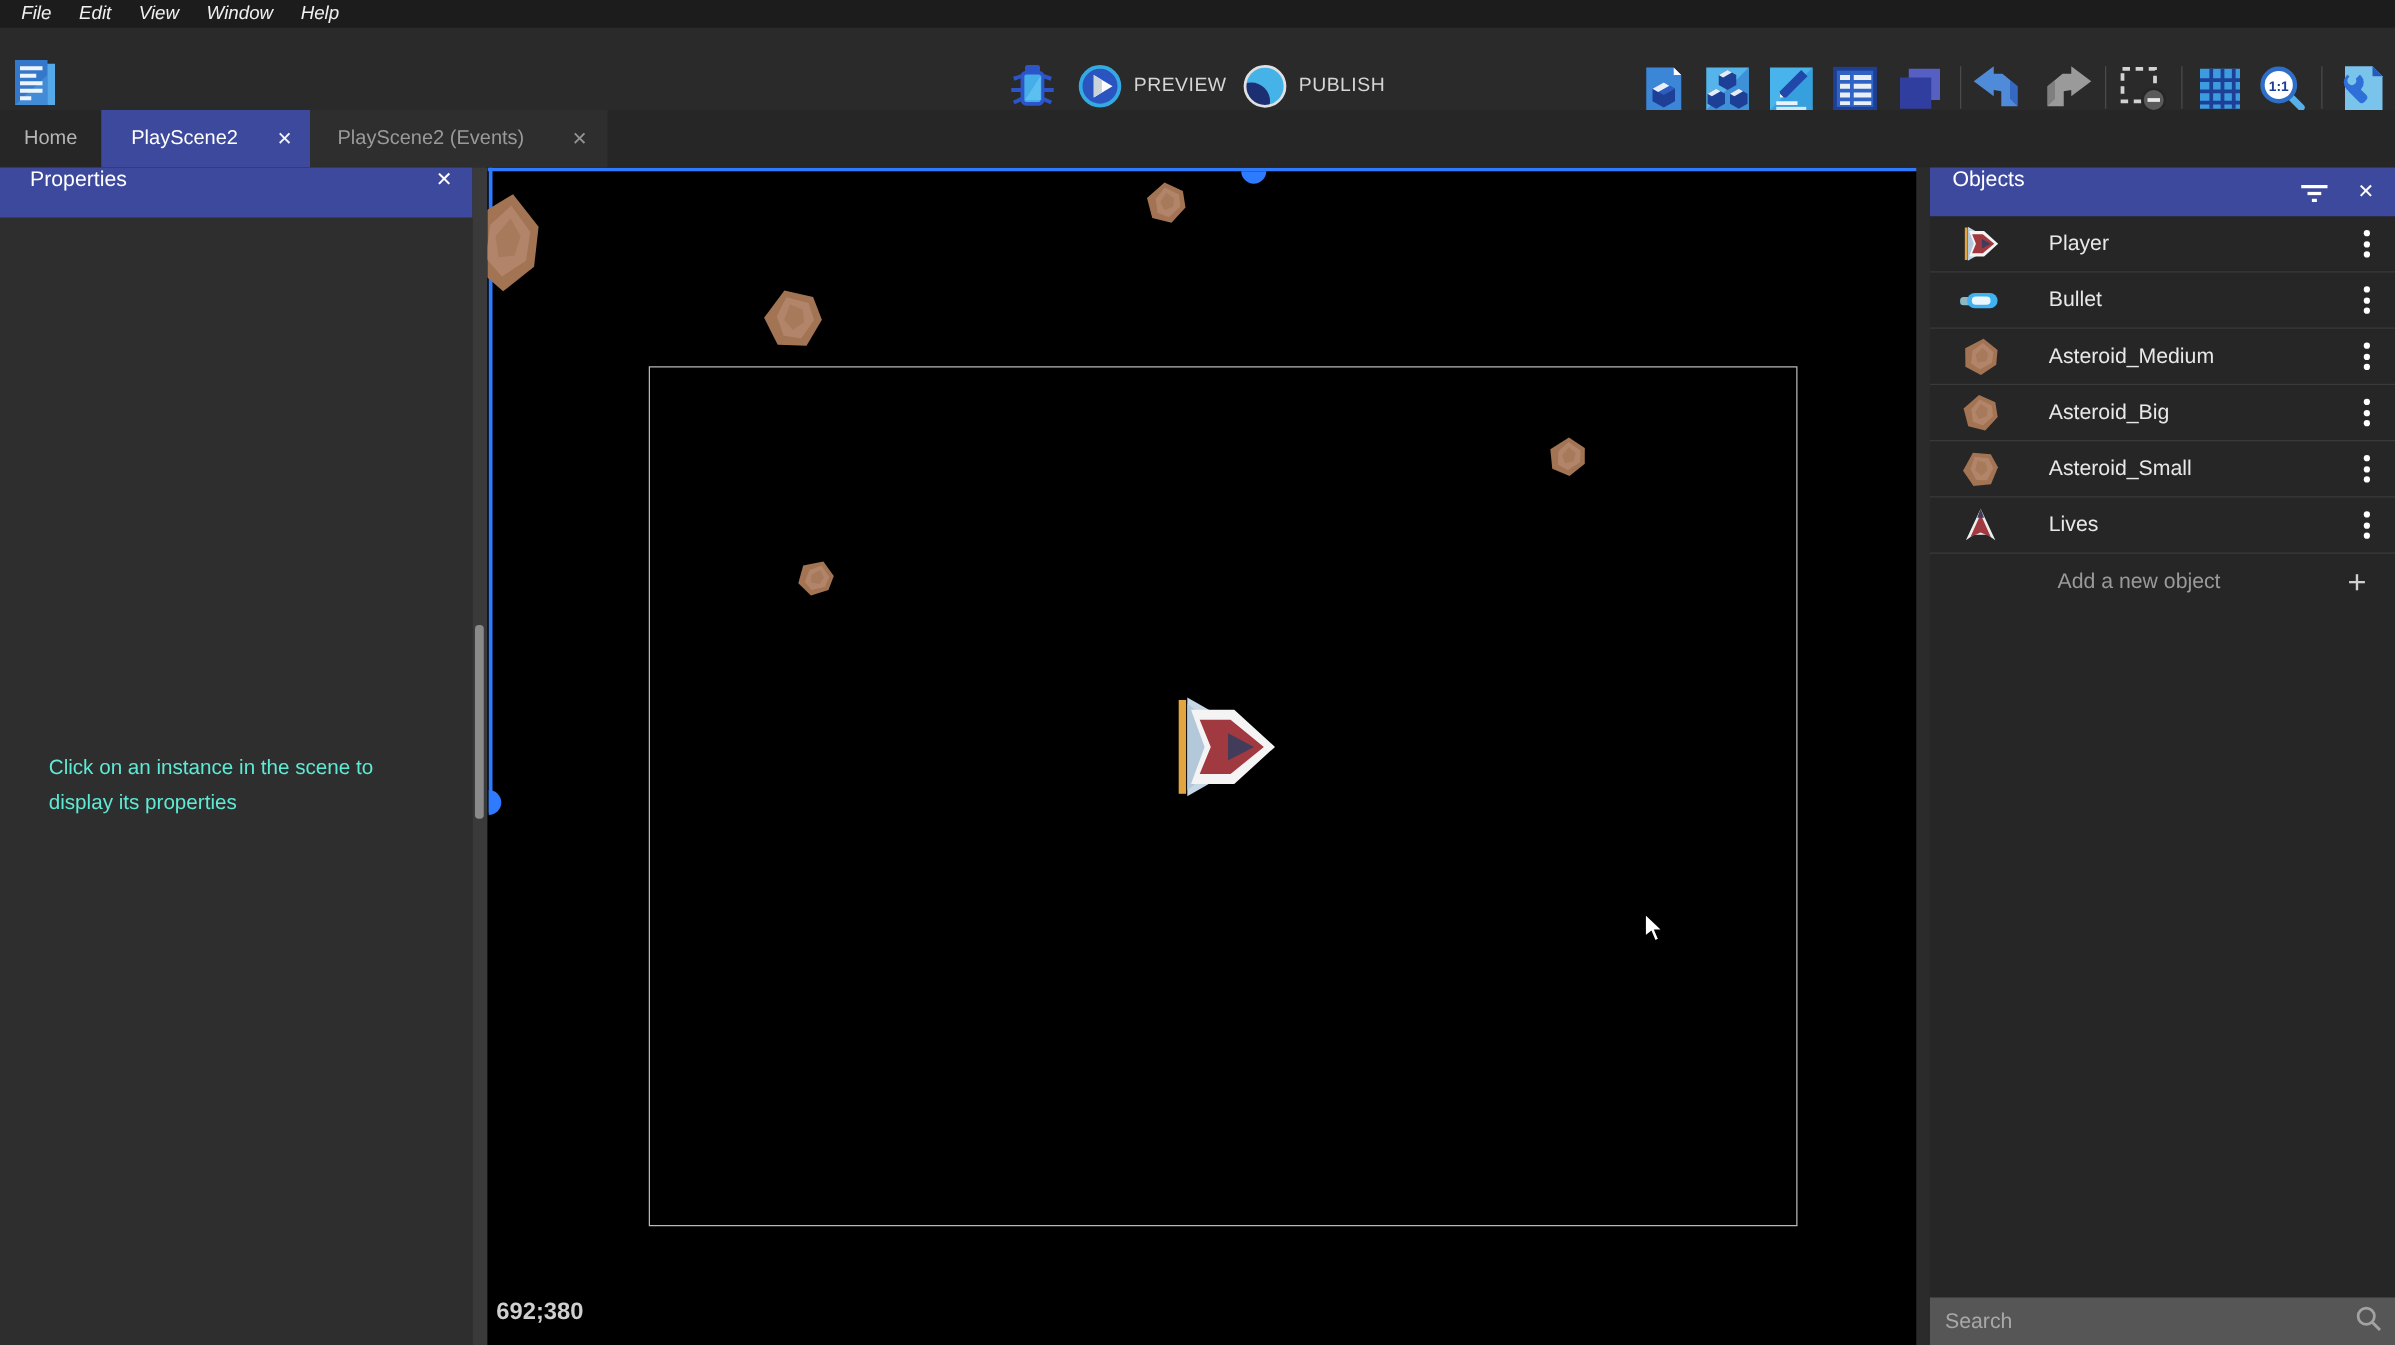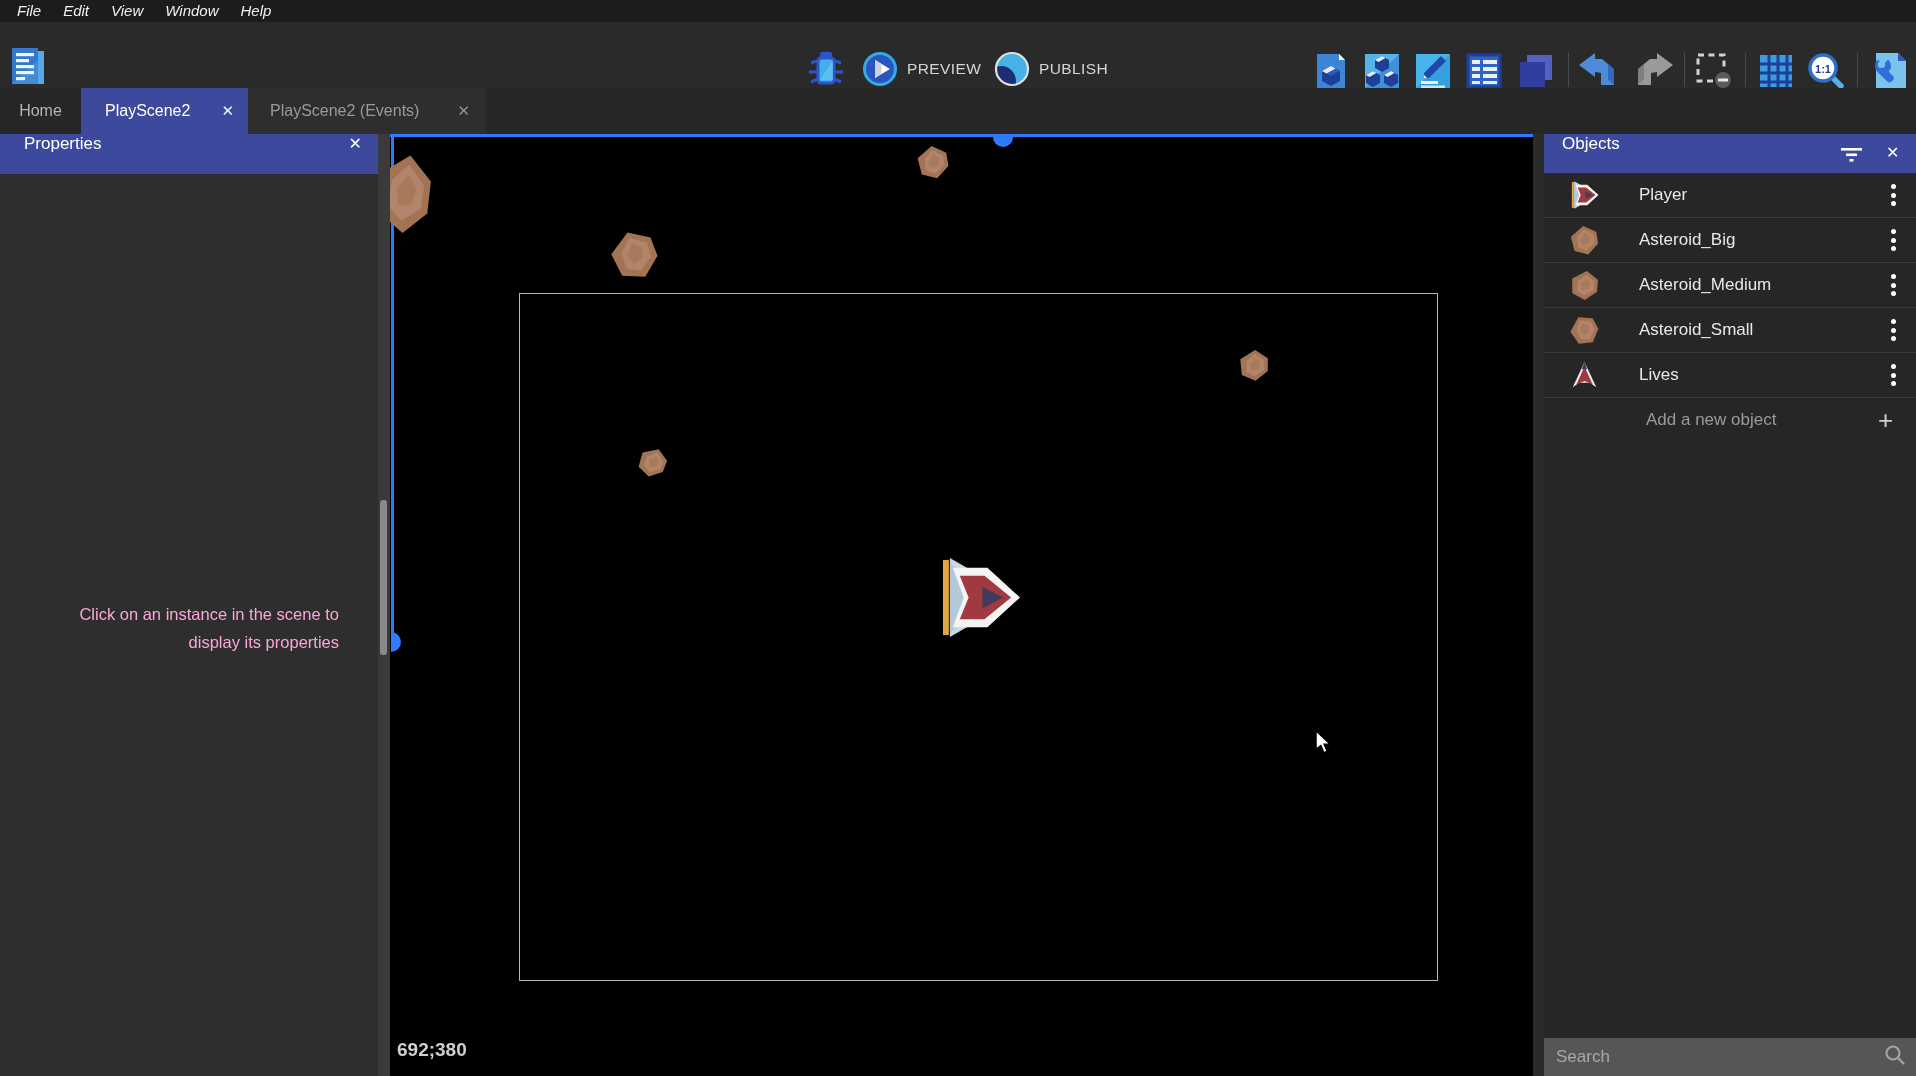--- a/index.html
+++ b/index.html
@@ -26,21 +26,21 @@
               justify-content:space-between;}
   .tabx{font-size:15px;opacity:.95;cursor:pointer;}
   
   .main{position:absolute;left:0;top:134px;width:100%;height:942px;}
   .props{position:absolute;left:0;top:0;width:378px;height:100%;background:#2e2e2e;}
   .phead,.ohead{height:40px;background:#3d499c;display:flex;
                 color:#fff;font-size:17px;}
   .phead{padding-left:24px;}
   .phead .hx{margin-left:auto;margin-right:16px;font-size:16px;cursor:pointer;}
   .hint{position:absolute;left:50%;top:466px;transform:translateX(-50%);width:300px;
-        text-align:right;color:#f9a8d4;font-size:16.5px;line-height:28px;}
+        text-align:left;color:#5eead4;font-size:16.5px;line-height:28px;}
   .vscroll{position:absolute;left:378px;top:0;width:12px;height:100%;background:#3a3a3a;}
   .vthumb{position:absolute;left:2px;top:366px;width:7px;height:155px;background:#8a8a8a;border-radius:3px;}
   .canvas{position:absolute;left:390px;top:0;width:1143px;height:942px;background:#000;overflow:hidden;padding-left:37px;}
   .gap2{position:absolute;left:1533px;top:0;width:11px;height:100%;background:#2b2b2b;}
   
   .sel-top{position:absolute;left:0;top:0;width:100%;height:3px;background:#2e7bff;}
   .sel-left{position:absolute;left:1px;top:0;width:3px;height:516px;background:#2e7bff;}
   .hnd-top{position:absolute;left:603px;top:3px;width:20px;height:10px;background:#2e7bff;
            border-radius:0 0 10px 10px;}
   .hnd-left{position:absolute;left:1px;top:498px;width:10px;height:20px;background:#2e7bff;
@@ -370,38 +370,51 @@
         </span>
       <span class="olabel">Player</span>
       <span class="kebab">
           <i></i>
           <i></i>
           <i></i>
         </span>
     </div>
     <div class="orow">
       <span class="oicon">
+        <svg viewBox="0 0 36 16" width="34" height="15">
+            <use href="#sym-bullet"></use>
+          </svg>
+        </span>
+      <span class="olabel">Bullet</span>
+      <span class="kebab">
+          <i></i>
+          <i></i>
+          <i></i>
+        </span>
+    </div>
+    <div class="orow">
+      <span class="oicon">
+        <svg viewBox="0 0 100 100" width="31" height="31">
+            <use href="#sym-asteroid" transform="rotate(14 50 50)"></use>
+          </svg>
+        </span>
+      <span class="olabel">Asteroid_Medium</span>
+      <span class="kebab">
+          <i></i>
+          <i></i>
+          <i></i>
+        </span>
+    </div>
+    <div class="orow">
+      <span class="oicon">
         <svg viewBox="0 0 100 100" width="31" height="31">
             <use href="#sym-asteroid"></use>
           </svg>
         </span>
       <span class="olabel">Asteroid_Big</span>
-      <span class="kebab">
-          <i></i>
-          <i></i>
-          <i></i>
-        </span>
-    </div>
-    <div class="orow">
-      <span class="oicon">
-        <svg viewBox="0 0 100 100" width="31" height="31">
-            <use href="#sym-asteroid" transform="rotate(14 50 50)"></use>
-          </svg>
-        </span>
-      <span class="olabel">Asteroid_Medium</span>
       <span class="kebab">
           <i></i>
           <i></i>
           <i></i>
         </span>
     </div>
     <div class="orow">
       <span class="oicon">
         <svg viewBox="0 0 100 100" width="31" height="31">
             <use href="#sym-asteroid" transform="rotate(-20 50 50)"></use>

